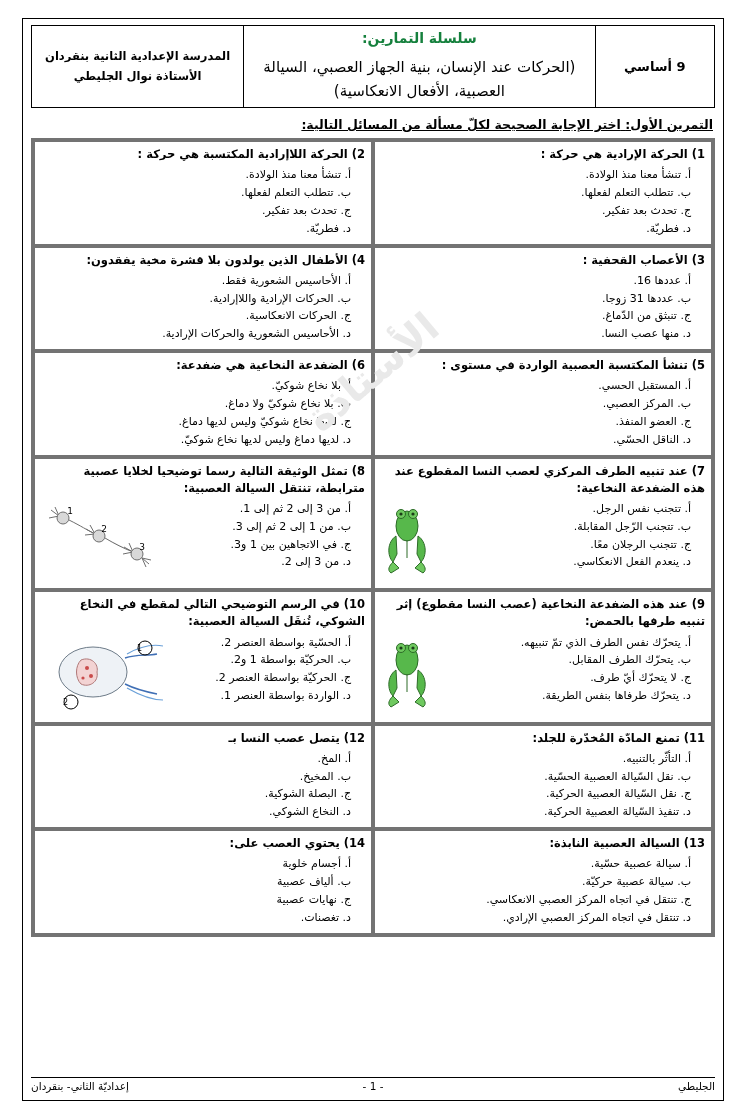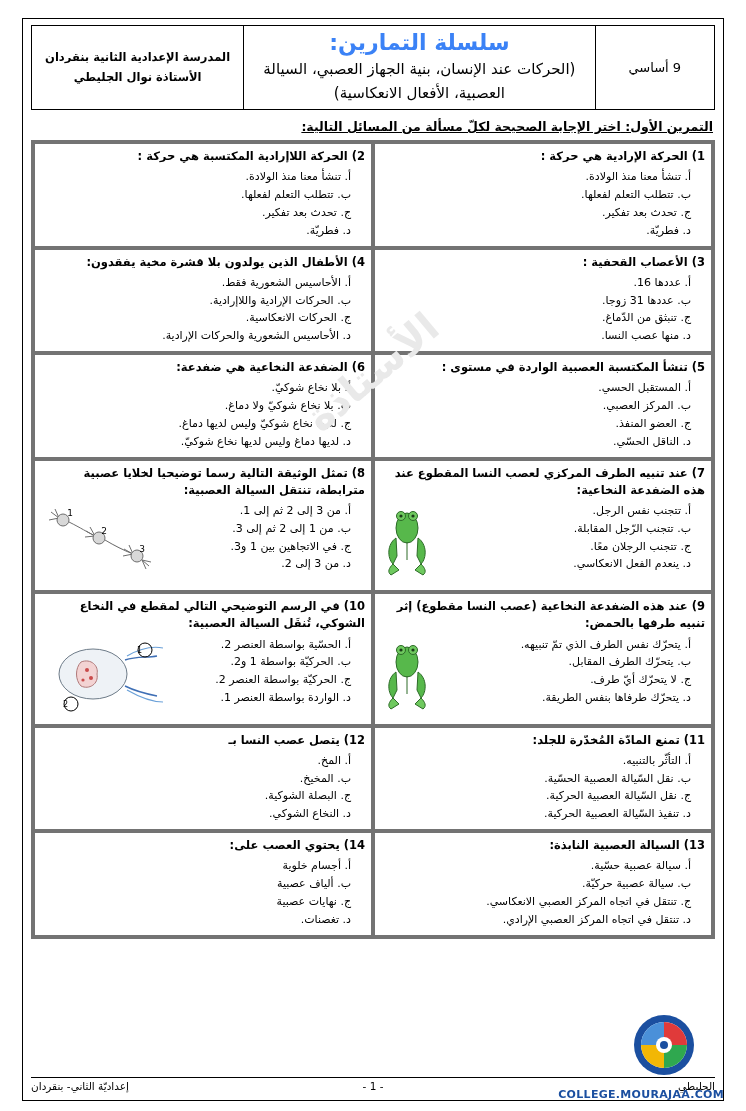--- a/index.html
+++ b/index.html
@@ -7,22 +7,22 @@
   .page{
     width:746px;height:1111px;background:#ffffff;margin:0 auto;position:relative;
     box-sizing:border-box;padding:18px 22px 10px 22px;overflow:hidden;
   }
   .sheet{border:1px solid #000;height:100%;box-sizing:border-box;padding:6px 8px;position:relative;}
   
   .hdr{width:100%;border-collapse:collapse;table-layout:fixed;}
   .hdr td{border:1px solid #000;vertical-align:middle;text-align:center;padding:4px 3px;}
   .hdr .c-school{width:31%;font-size:11.5px;line-height:1.7;font-weight:bold;}
   .hdr .c-title{width:52%;}
-  .hdr .c-level{width:17%;font-size:13px;font-weight:normal;}
-  .ser-title{color:#3b82f6;font-weight:bold;font-size:22px;letter-spacing:0px;margin-bottom:2px;}
+  .hdr .c-level{width:17%;font-size:13px;font-weight:bold;}
+  .ser-title{color:#15803d;font-weight:bold;font-size:14px;letter-spacing:0px;margin-bottom:9px;}
   .ser-sub{font-size:15px;line-height:1.6;}
   
   .ex-line{margin:9px 2px 6px 2px;font-size:12.5px;font-weight:bold;text-decoration:underline;}
   .ex-line .u{text-decoration:underline;}
   
   .qtable{width:100%;border-collapse:collapse;table-layout:fixed;}
   .qtable td{border:4px solid #737373;vertical-align:top;padding:4px 6px 6px 6px;width:50%;}
   .qhead{font-weight:bold;font-size:11.5px;margin-bottom:3px;line-height:1.5;}
   .qnum{font-weight:bold;}
   .opts{margin:0;padding:0;list-style:none;}
@@ -354,26 +354,13 @@
     </tbody>
       </table>
 
     <div class="footer">
       <span>الجليطي</span>
       <span class="mid">- 1 -</span>
       <span>إعداديّة الثاني- بنقردان</span>
     </div>
   </div>
 
-  <div class="logo-wrap">
-    <svg class="logo-badge" viewBox="0 0 92 74">
-      <circle cx="46" cy="36" r="30" fill="#1b4fa0"></circle>
-      <circle cx="46" cy="36" r="23" fill="#ffffff"></circle>
-      <path d="M46 13 A23 23 0 0 1 69 36 L46 36 Z" fill="#e03a3a"></path>
-      <path d="M69 36 A23 23 0 0 1 46 59 L46 36 Z" fill="#2fa84f"></path>
-      <path d="M46 59 A23 23 0 0 1 23 36 L46 36 Z" fill="#f2b705"></path>
-      <path d="M23 36 A23 23 0 0 1 46 13 L46 36 Z" fill="#4a90d9"></path>
-      <circle cx="46" cy="36" r="8" fill="#ffffff"></circle>
-      <circle cx="46" cy="36" r="4" fill="#1b4fa0"></circle>
-    </svg>
-    <div class="logo-text">COLLEGE.MOURAJAA.COM</div>
-  </div>
 </div>
 
 </body></html>

